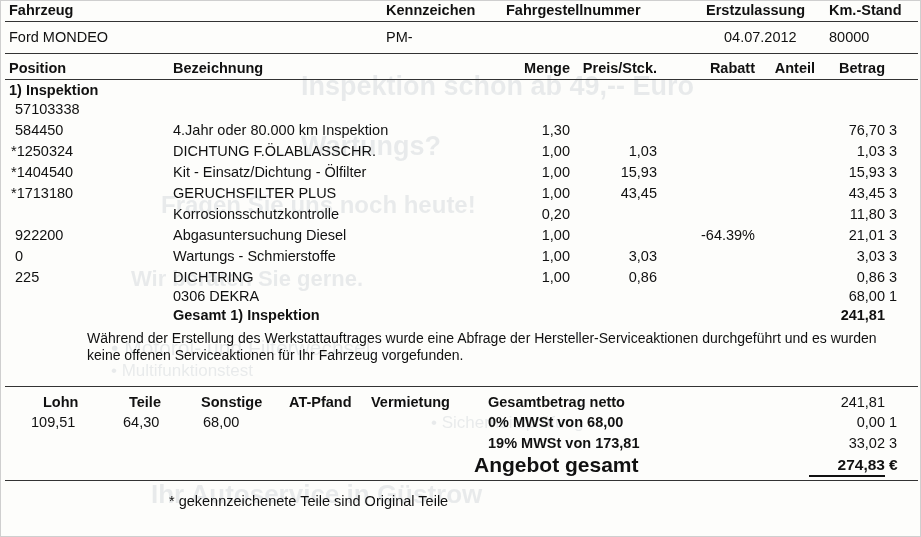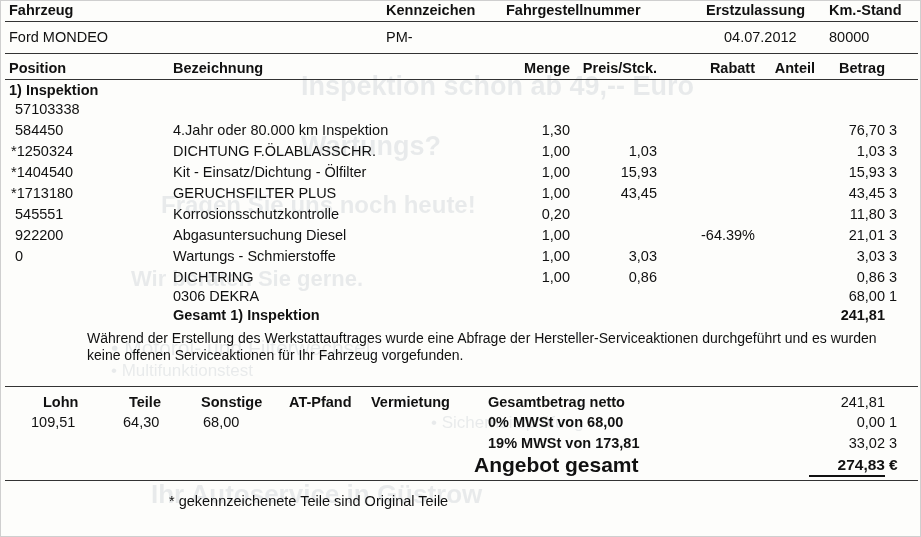--- a/index.html
+++ b/index.html
@@ -202,21 +202,20 @@
       <div class="cell c-desc">GERUCHSFILTER PLUS</div>
       <div class="cell c-menge">1,00</div>
       <div class="cell c-preis">43,45</div>
       <div class="cell c-rabatt"></div>
       <div class="cell c-anteil"></div>
       <div class="cell c-betrag">43,45</div>
       <div class="cell c-mwstflag">3</div>
     </div>
 
     <div class="row" style="top:204px;">
-      <div class="cell c-pos" style="left:14px;">545551</div>
       <div class="cell c-desc">Korrosionsschutzkontrolle</div>
       <div class="cell c-menge">0,20</div>
       <div class="cell c-preis"></div>
       <div class="cell c-rabatt"></div>
       <div class="cell c-anteil"></div>
       <div class="cell c-betrag">11,80</div>
       <div class="cell c-mwstflag">3</div>
     </div>
 
     <div class="row" style="top:225px;">
@@ -235,20 +234,21 @@
       <div class="cell c-desc">Wartungs - Schmierstoffe</div>
       <div class="cell c-menge">1,00</div>
       <div class="cell c-preis">3,03</div>
       <div class="cell c-rabatt"></div>
       <div class="cell c-anteil"></div>
       <div class="cell c-betrag">3,03</div>
       <div class="cell c-mwstflag">3</div>
     </div>
 
     <div class="row" style="top:267px;">
+      <div class="cell c-pos" style="left:14px;">225</div>
       <div class="cell c-desc">DICHTRING</div>
       <div class="cell c-menge">1,00</div>
       <div class="cell c-preis">0,86</div>
       <div class="cell c-rabatt"></div>
       <div class="cell c-anteil"></div>
       <div class="cell c-betrag">0,86</div>
       <div class="cell c-mwstflag">3</div>
     </div>
 
     <div class="row" style="top:286px;">

